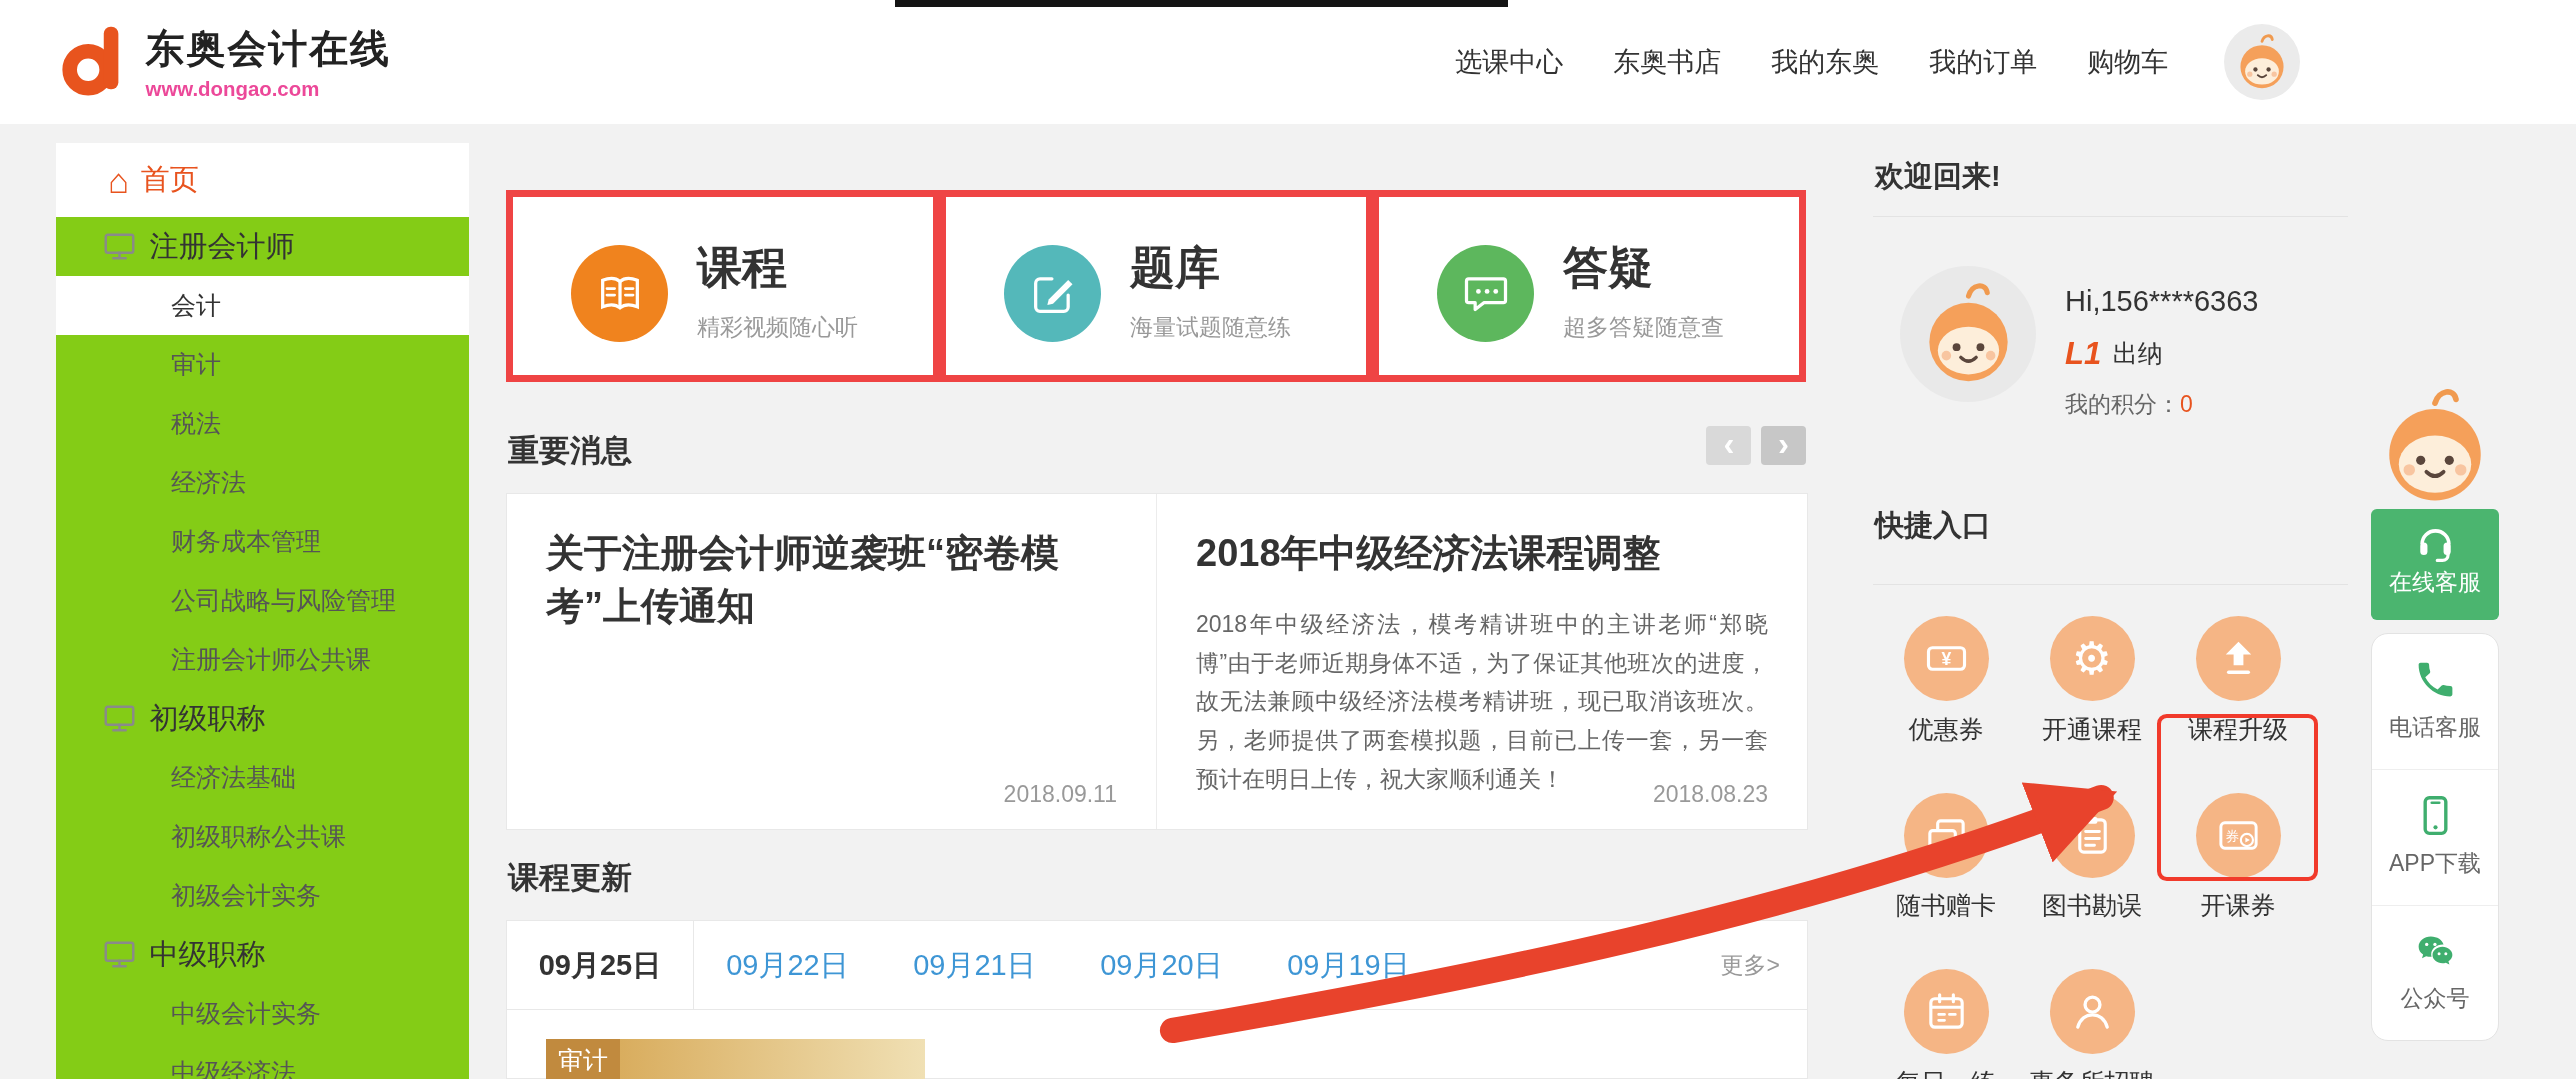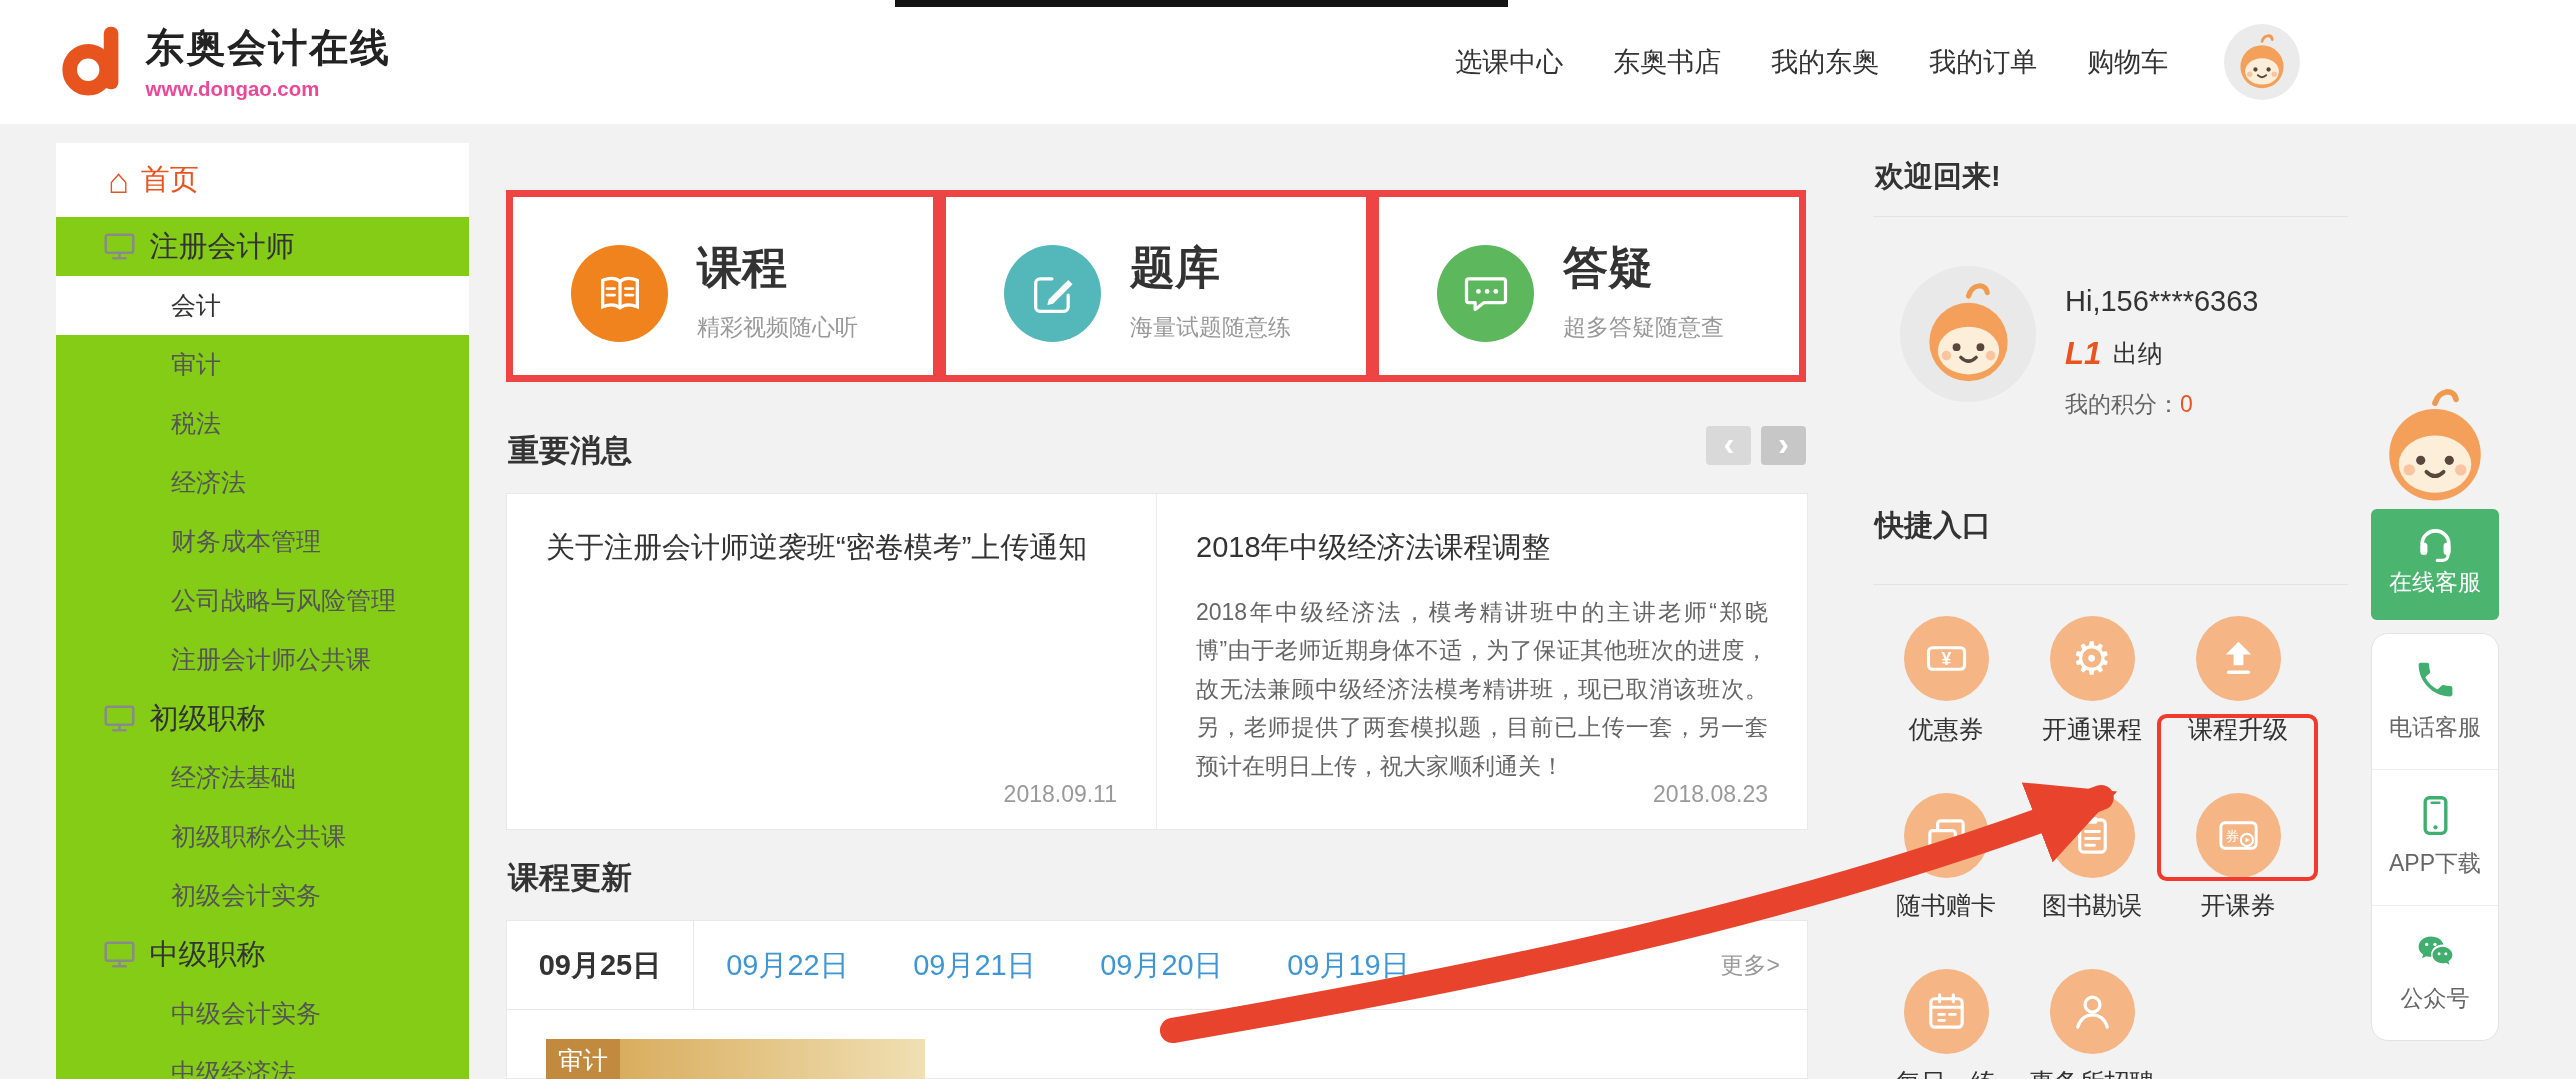--- a/index.html
+++ b/index.html
@@ -2,21 +2,21 @@
 <html><head>
 <meta charset="utf-8">
 <style>
 *{margin:0;padding:0;box-sizing:border-box}
 body{font-family:"Liberation Sans","DejaVu Sans",sans-serif;color:#333;background:#f2f2f2}
 .page{position:relative;width:2576px;height:1079px;overflow:hidden;background:#f2f2f2}
 
 
 .header{position:absolute;left:0;top:0;width:100%;height:124px;background:#fff;z-index:5}
 .top-strip{position:absolute;left:895px;top:0;width:613px;height:6.8px;background:#141414;z-index:9}
-.logo{position:absolute;left:58px;top:21.4px;display:flex;align-items:flex-start;gap:13.6px;cursor:pointer}
+.logo{position:absolute;left:58px;top:21.4px;display:flex;align-items:flex-end;gap:13.6px;cursor:pointer}
 .logo-text .brand{font-size:39px;font-weight:bold;letter-spacing:1.9px;color:#222}
 .logo-text .domain{font-size:20.4px;font-weight:bold;margin-top:2.9px;color:#ec4899}
 .nav{position:absolute;right:276px;top:0;height:124px;display:flex;align-items:center;gap:50px}
 .nav a{font-size:27px;color:#333;text-decoration:none;cursor:pointer;white-space:nowrap}
 .avatar-sm{width:76px;height:76px;border-radius:50%;background:#ebebeb;display:flex;align-items:center;justify-content:center;cursor:pointer;margin-left:5.8px}
 
 
 .sidebar{position:absolute;left:56px;top:143px;width:413px;height:937px;background:#fff;overflow:hidden;z-index:4}
 .side-home{height:74px;display:flex;align-items:center;padding-left:52px;color:#e8531e;font-size:29px;cursor:pointer;background:#fff}
 .side-home .home-glyph{font-size:35px;margin-right:11.6px;line-height:1}
@@ -37,21 +37,21 @@
 .f-sub{position:absolute;left:184px;top:115px;font-size:23px;color:#999}
 .sec-head{position:absolute;left:1.9px;font-size:31px;font-weight:bold;color:#333}
 .news-head{top:287px}
 .news-nav{position:absolute;right:1.9px;top:283px;display:flex;gap:9.7px}
 .news-nav .nbtn{width:45px;height:39px;border-radius:3.9px;color:#fff;font-size:33px;line-height:35px;text-align:center;cursor:pointer;font-weight:bold}
 .nbtn.prev{background:#d9d9d9}
 .nbtn.next{background:#c7c7c7}
 .news-panel{position:absolute;left:0;top:350px;width:1302px;height:337px;background:#fff;border:1px solid #e8e8e8;display:flex}
 .news-col{width:650px;padding:33px 39px;position:relative;cursor:pointer}
 .news-col.first{border-right:1px solid #ececec}
-.news-title{font-size:29px;font-weight:normal;color:#333;line-height:1.4}
+.news-title{font-size:38px;font-weight:bold;color:#333;line-height:1.4}
 .news-body{margin-top:25px;font-size:23px;color:#666;line-height:1.68;text-align:justify}
 .news-date{position:absolute;right:39px;bottom:21.4px;font-size:23px;color:#999}
 .course-head{top:714px}
 .course-panel{position:absolute;left:0;top:777px;width:1302px;height:159px;background:#fff;border:1px solid #e8e8e8}
 .tabbar{height:89px;border-bottom:1px solid #e8e8e8;display:flex;align-items:center;position:relative}
 .tab{width:187px;height:89px;line-height:89px;text-align:center;font-size:29px;color:#3e96d5;cursor:pointer}
 .tab.active{color:#333;font-weight:bold;border-right:1px solid #e8e8e8}
 .more{position:absolute;right:27px;top:0;height:89px;line-height:89px;font-size:23px;color:#999;cursor:pointer}
 .gold-row{position:absolute;left:39px;top:118px;display:flex;height:43px}
 .gold-chip{width:74px;background:#c18a3e;color:#fff;font-size:25px;display:flex;align-items:center;justify-content:center}

